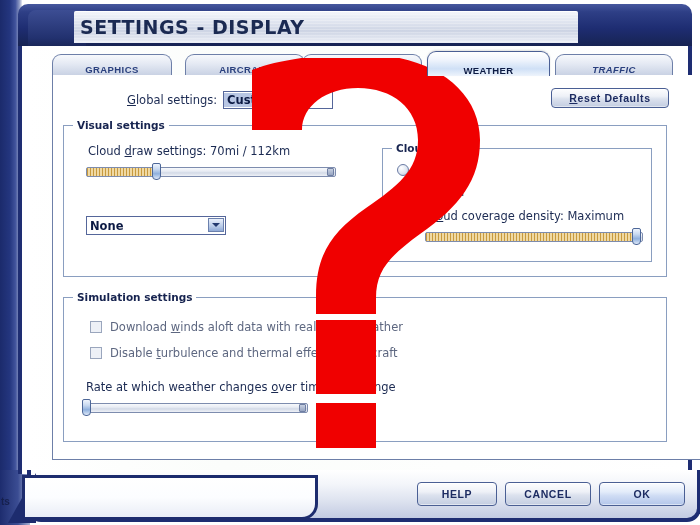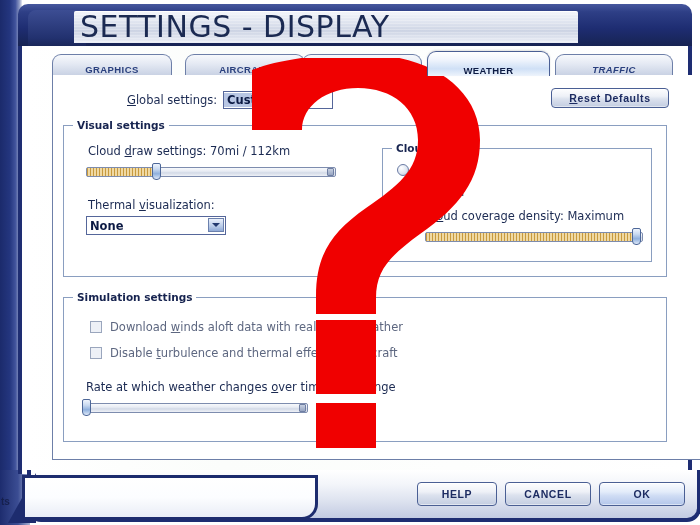--- a/index.html
+++ b/index.html
@@ -44,21 +44,21 @@
     border-radius:3px 3px 0 0;
     box-shadow:inset 0 1px 0 #ffffff;
   }
   .titlebar-inner::after{
     content:"";position:absolute;left:0;right:0;top:0;bottom:0;
     background:repeating-linear-gradient(to bottom,rgba(255,255,255,.45) 0px,rgba(255,255,255,.45) 1px,rgba(0,0,0,0) 1px,rgba(0,0,0,0) 3px);
     opacity:.55;pointer-events:none;
   }
   .win-title{
     position:absolute;left:62px;top:8px;
-    font-size:30px;font-weight:400;color:#1b2a52;
+    font-size:19px;font-weight:700;color:#1b2a52;
     letter-spacing:.5px;line-height:30px;
     font-family:"DejaVu Sans", sans-serif;
   }
   .titlebar-left-tab{
     position:absolute;left:10px;top:6px;width:58px;height:40px;
     background:linear-gradient(to bottom,#3c4d93,#22316f 70%,#16224f);
     border-radius:8px 0 0 0;
   }
 
   
@@ -271,23 +271,20 @@
               <span>Cloud </span><span class="u">d</span><span>raw settings: 70mi / 112km</span>
             </div>
 
             <div class="slider" style="left:22px;top:38px;width:250px;">
               <div class="track"></div>
               <div class="fill" id="fill-cdd" style="width: 69px;"></div>
               <div class="endcap"></div>
               <div class="thumb" id="thumb-cdd" style="left: 70px;"></div>
             </div>
 
-            <div class="lbl" style="position:absolute;left:24px;top:72px;">
-              <span>Thermal </span><span class="u">v</span><span>isualization:</span>
-            </div>
 
             <div class="combo" style="left:22px;top:90px;width:140px;height:19px;">
               <span class="val">None</span>
               <span class="combo-btn">
                   <i></i>
                 </span>
             </div>
 
             <div class="group" style="left:318px;top:22px;width:270px;height:114px;background:#ffffff;">
               <div class="group-title">Cloud details</div>

